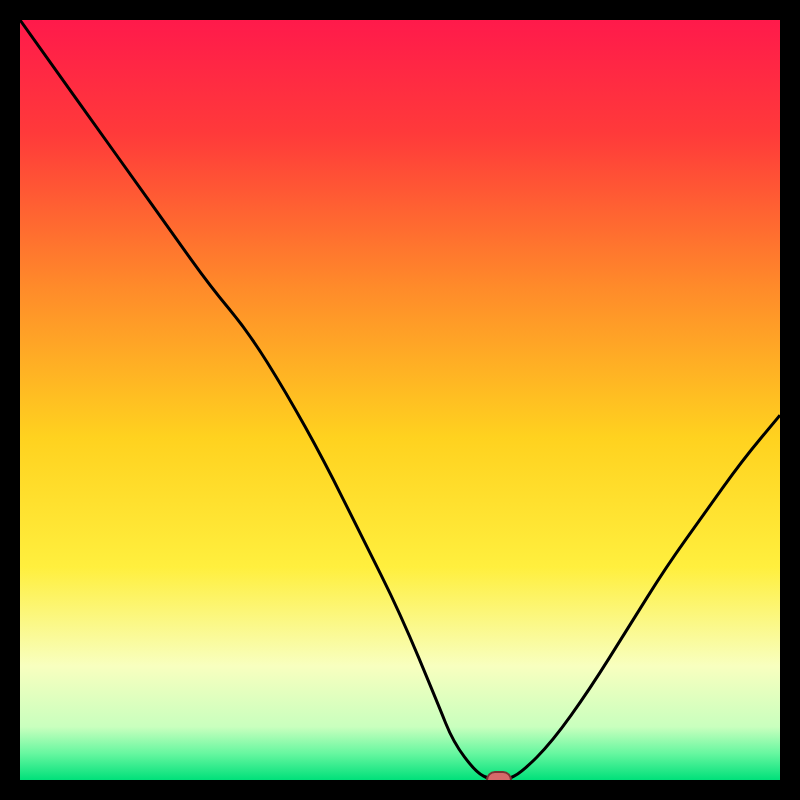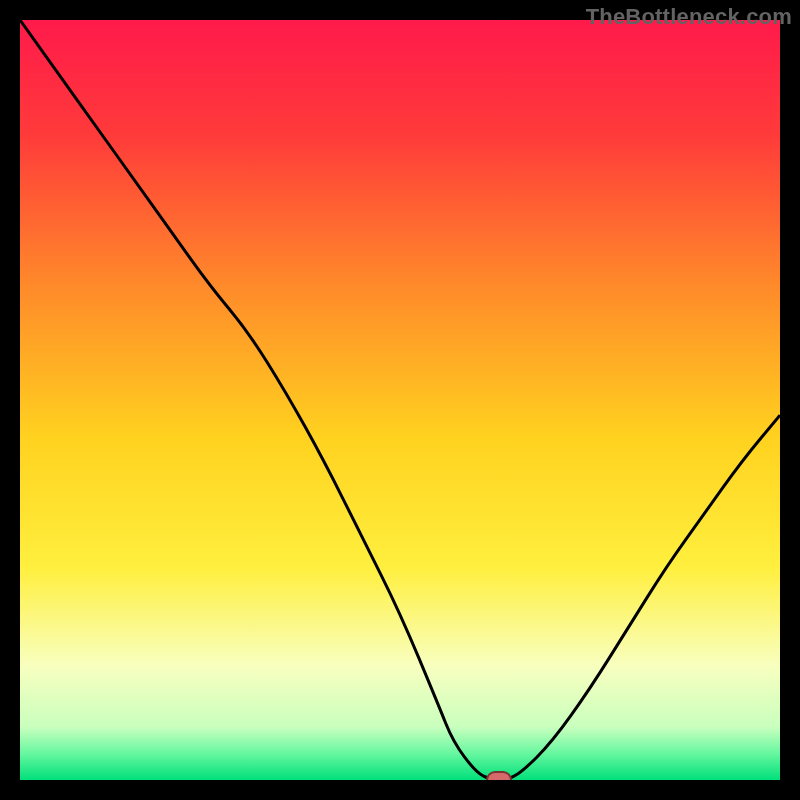--- a/index.html
+++ b/index.html
@@ -62,15 +62,14 @@
             <stop offset="96.5%" stop-color="#67f7a0"></stop>
             <stop offset="100%" stop-color="#00e07a"></stop>
           </linearGradient>
       </defs>
       <rect x="0" y="0" width="760" height="760" fill="url(#bgGrad)"></rect>
       <path id="curve" fill="none" stroke-width="3" d="M 0 0 Q 38 53.19999999999993 57 79.79999999999995 Q 76 106.39999999999998 95 133 Q 114 159.60000000000002 133 186.20000000000005 Q 152 212.80000000000007 171 239.40000000000003 Q 190 266 209 288.8 Q 228 311.6 247 342 Q 266 372.4 285 406.6 Q 304 440.8 323 478.79999999999995 Q 342 516.8 361 554.8 Q 380 592.8 399 638.4 Q 418.00000000000006 684 425.6 703 Q 433.2 722 444.6 737.2 Q 456 752.4 463.6 756.2 Q 471.2 760 478.8 760 Q 486.40000000000003 760 494 756.2 Q 501.6 752.4 516.8 737.2 Q 532 722 551 695.4 Q 570 668.8 589 638.4 Q 608 608 627 577.6 Q 646 547.2 665 520.6 Q 684 494 703 467.4 Q 722 440.8 741 418 T 760 395.2" stroke="#000000"></path>
     </svg>
     <div class="marker" id="marker" style="left: 478.8px; top: 760px; background: rgb(214, 106, 106); border: 2px solid rgb(122, 52, 52);"></div>
   </div>
 
-  <div class="watermark">TheBottleneck.com</div>
 
 </div>
 
 </body></html>

